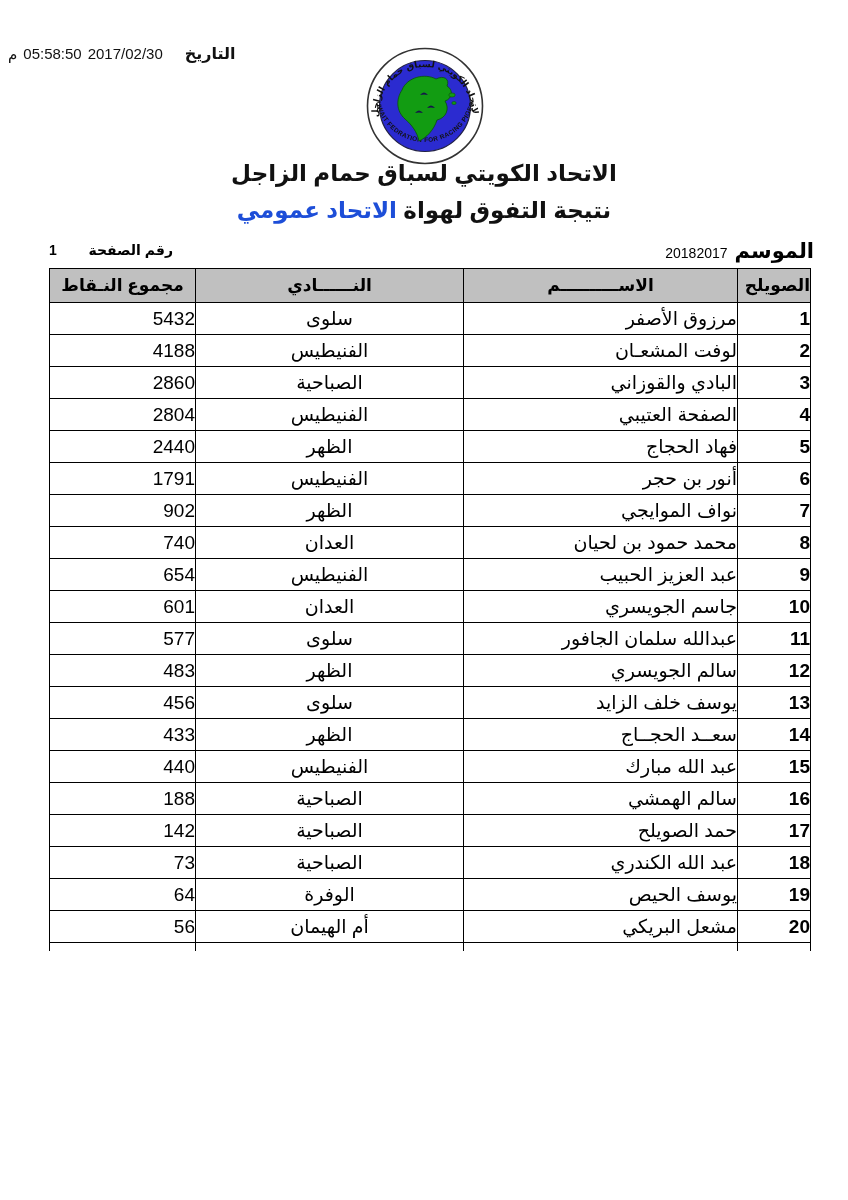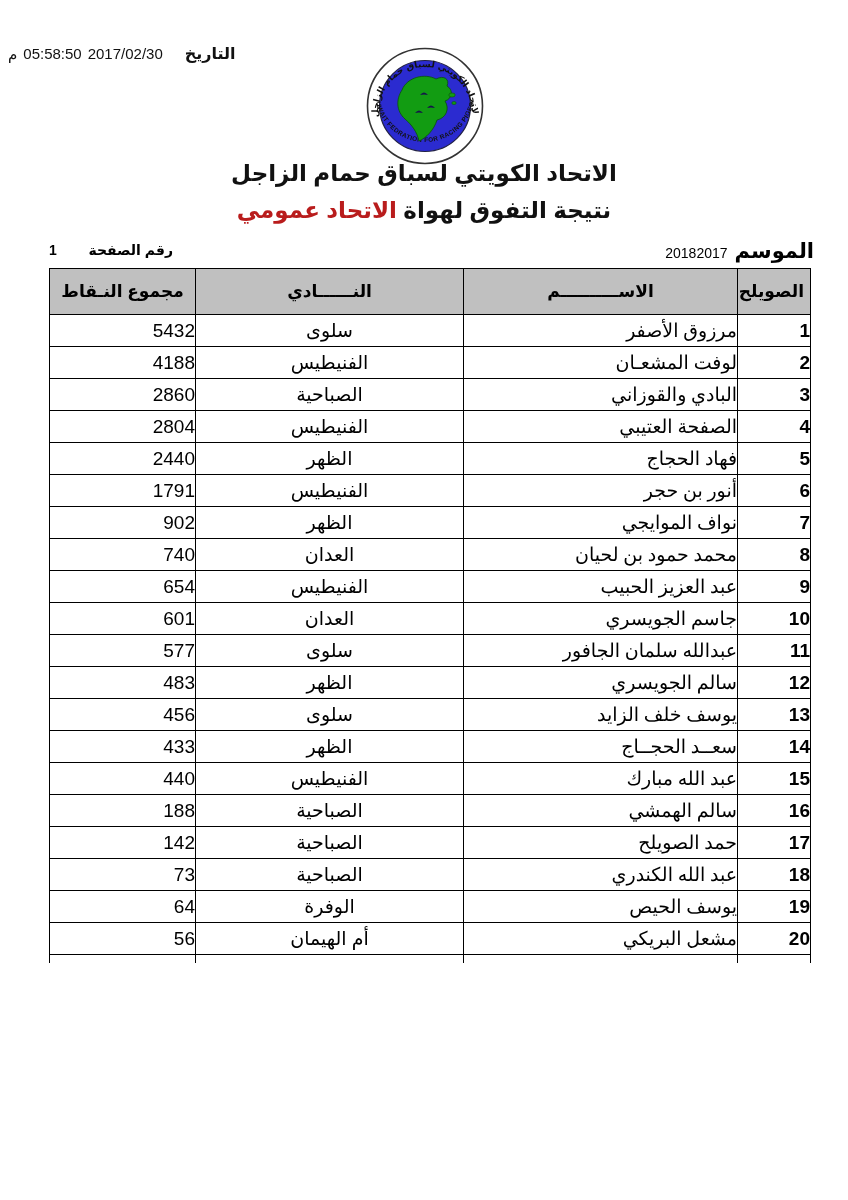--- a/index.html
+++ b/index.html
@@ -9,39 +9,39 @@
   
   .date-row{position:absolute;top:44px;left:8px;display:flex;align-items:baseline;gap:6px;font-size:15px;color:#111;direction:ltr;}
   .date-row .lbl{font-weight:bold;font-size:16px;margin-left:16px;}
 
   
   .logo{position:absolute;top:46px;left:365px;width:120px;height:120px;}
 
   
   .title1{position:absolute;top:160px;left:0;width:100%;margin:0;text-align:center;font-size:23px;font-weight:bold;color:#111;direction:rtl;}
   .title2{position:absolute;top:197px;left:0;width:100%;margin:0;text-align:center;font-size:23px;font-weight:bold;color:#111;direction:rtl;}
-  .title2 .red{color:#b91c1c;}
+  .title2 .red{color:#1d4ed8;}
 
   
   .season{position:absolute;top:239px;right:34px;direction:rtl;display:flex;align-items:baseline;gap:7px;}
   .season .lbl{font-weight:bold;font-size:21px;}
   .season .val{font-size:14px;text-align:right;}
   .pagenum{position:absolute;top:242px;left:49px;width:124px;direction:rtl;display:flex;justify-content:space-between;align-items:baseline;font-size:14px;font-weight:bold;}
 
   
   table.results{position:absolute;top:268px;left:49px;width:761px;border-collapse:collapse;table-layout:fixed;direction:rtl;}
   table.results th,table.results td{border:1px solid #000;overflow:hidden;white-space:nowrap;}
-  table.results th{background:#c0c0c0;height:33px;font-size:17px;font-weight:bold;color:#000;padding:6px;}
+  table.results th{background:#c0c0c0;height:33px;font-size:17px;font-weight:bold;color:#000;padding:0;}
   th.col-serial{text-align:right;padding-right:2px;}
   th.col-name{text-align:center;}
   th.col-club{text-align:center;}
   th.col-points{text-align:center;}
   table.results td{height:31px;font-size:19px;color:#000;padding:0;}
   td.col-serial{text-align:right;padding-right:8px;font-weight:bold;font-size:20px;}
-  td.col-name{text-align:right;padding-right:12px;font-family:Liberation Serif, serif;}
+  td.col-name{text-align:right;padding-right:12px;}
   td.col-club{text-align:center;}
   td.col-points{text-align:right;padding-right:14px;}
   tr.stub td{height:8px;border-bottom:none;background:#fff;}
 </style>
 </head>
 <body>
 
 <div class="page">
 
   <div class="date-row">

